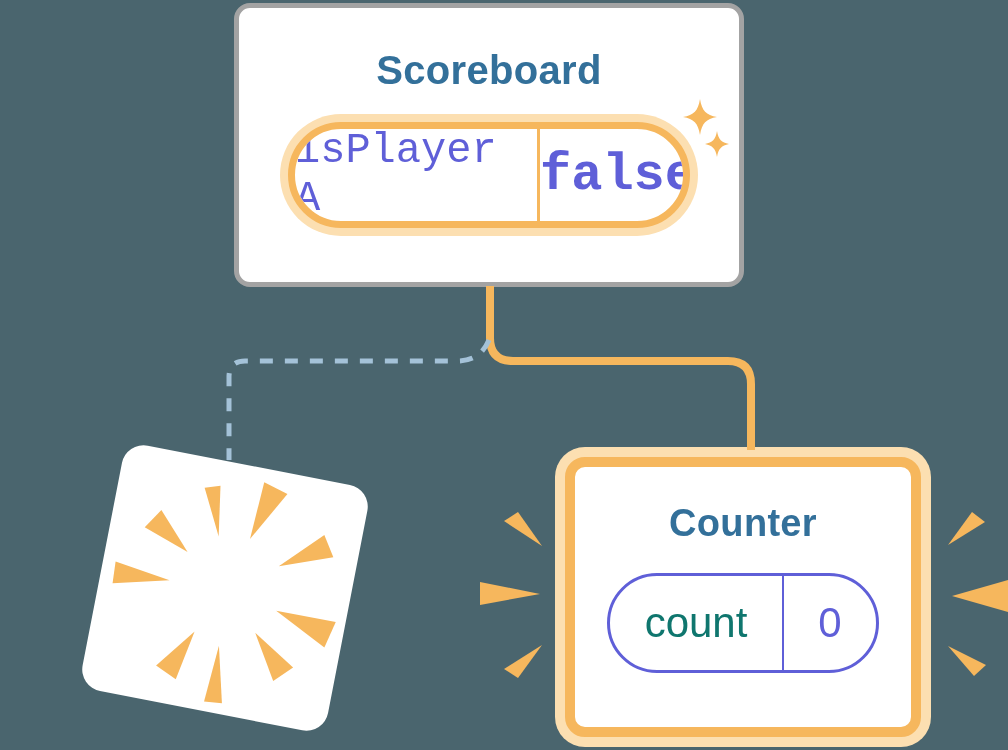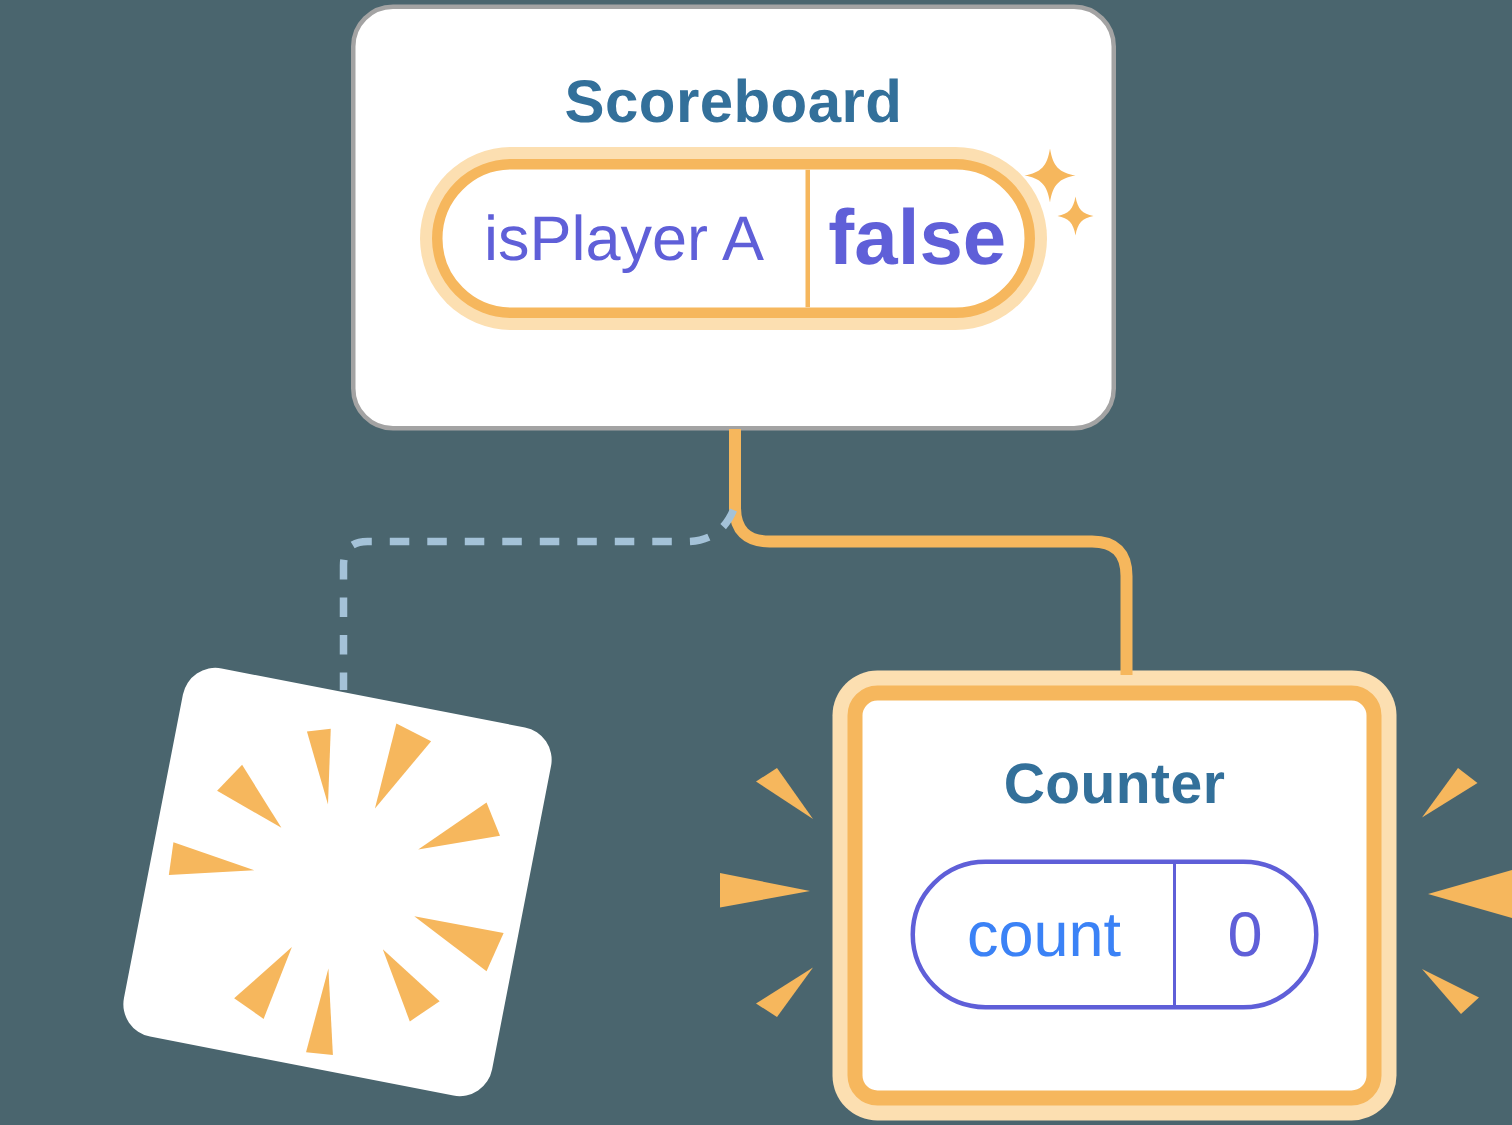--- a/index.html
+++ b/index.html
@@ -12,45 +12,46 @@
     background: #4a656e;
     overflow: hidden;
   }
 
   
   .scoreboard-card {
     position: absolute;
     left: 234px; top: 3px;
     width: 510px; height: 284px;
     background: #ffffff;
-    border: 3px solid #a3a3a3;
-    border-radius: 28px;
+    border: 5px solid #a3a3a3;
+    border-radius: 16px;
     box-sizing: border-box;
     z-index: 2;
   }
   .component-title {
     text-align: center;
     font-weight: bold;
     color: #33709a;
     letter-spacing: 0.3px;
   }
   .scoreboard-card .component-title {
     margin-top: 38px;
     font-size: 40px;
     line-height: 48px;
   }
 
   .state-pill-glow {
-    margin: 6px auto 0;
+    margin: 20px auto 0;
     width: 418px;
     height: 122px;
     background: #fcdfb1;
     border-radius: 999px;
     padding: 8px;
     box-sizing: border-box;
+    font-family: Liberation Mono, monospace;
   }
   .state-pill-orange {
     width: 100%; height: 100%;
     background: #ffffff;
     border: 7px solid #f6b75d;
     border-radius: 999px;
     box-sizing: border-box;
     display: flex;
     align-items: stretch;
     overflow: hidden;
@@ -105,21 +106,21 @@
     border-radius: 999px;
     box-sizing: border-box;
     display: flex;
     align-items: stretch;
     overflow: hidden;
   }
   .state-pill-purple .pill-key {
     flex: 0 0 172px;
     display: flex; align-items: center; justify-content: center;
     font-size: 42px;
-    color: #3b82f6;
+    color: #0f766e;
   }
   .state-pill-purple .pill-divider {
     flex: 0 0 2px;
     background: #5f5fd8;
   }
   .state-pill-purple .pill-value {
     flex: 1;
     display: flex; align-items: center; justify-content: center;
     font-size: 42px;
     color: #5f5fd8;

